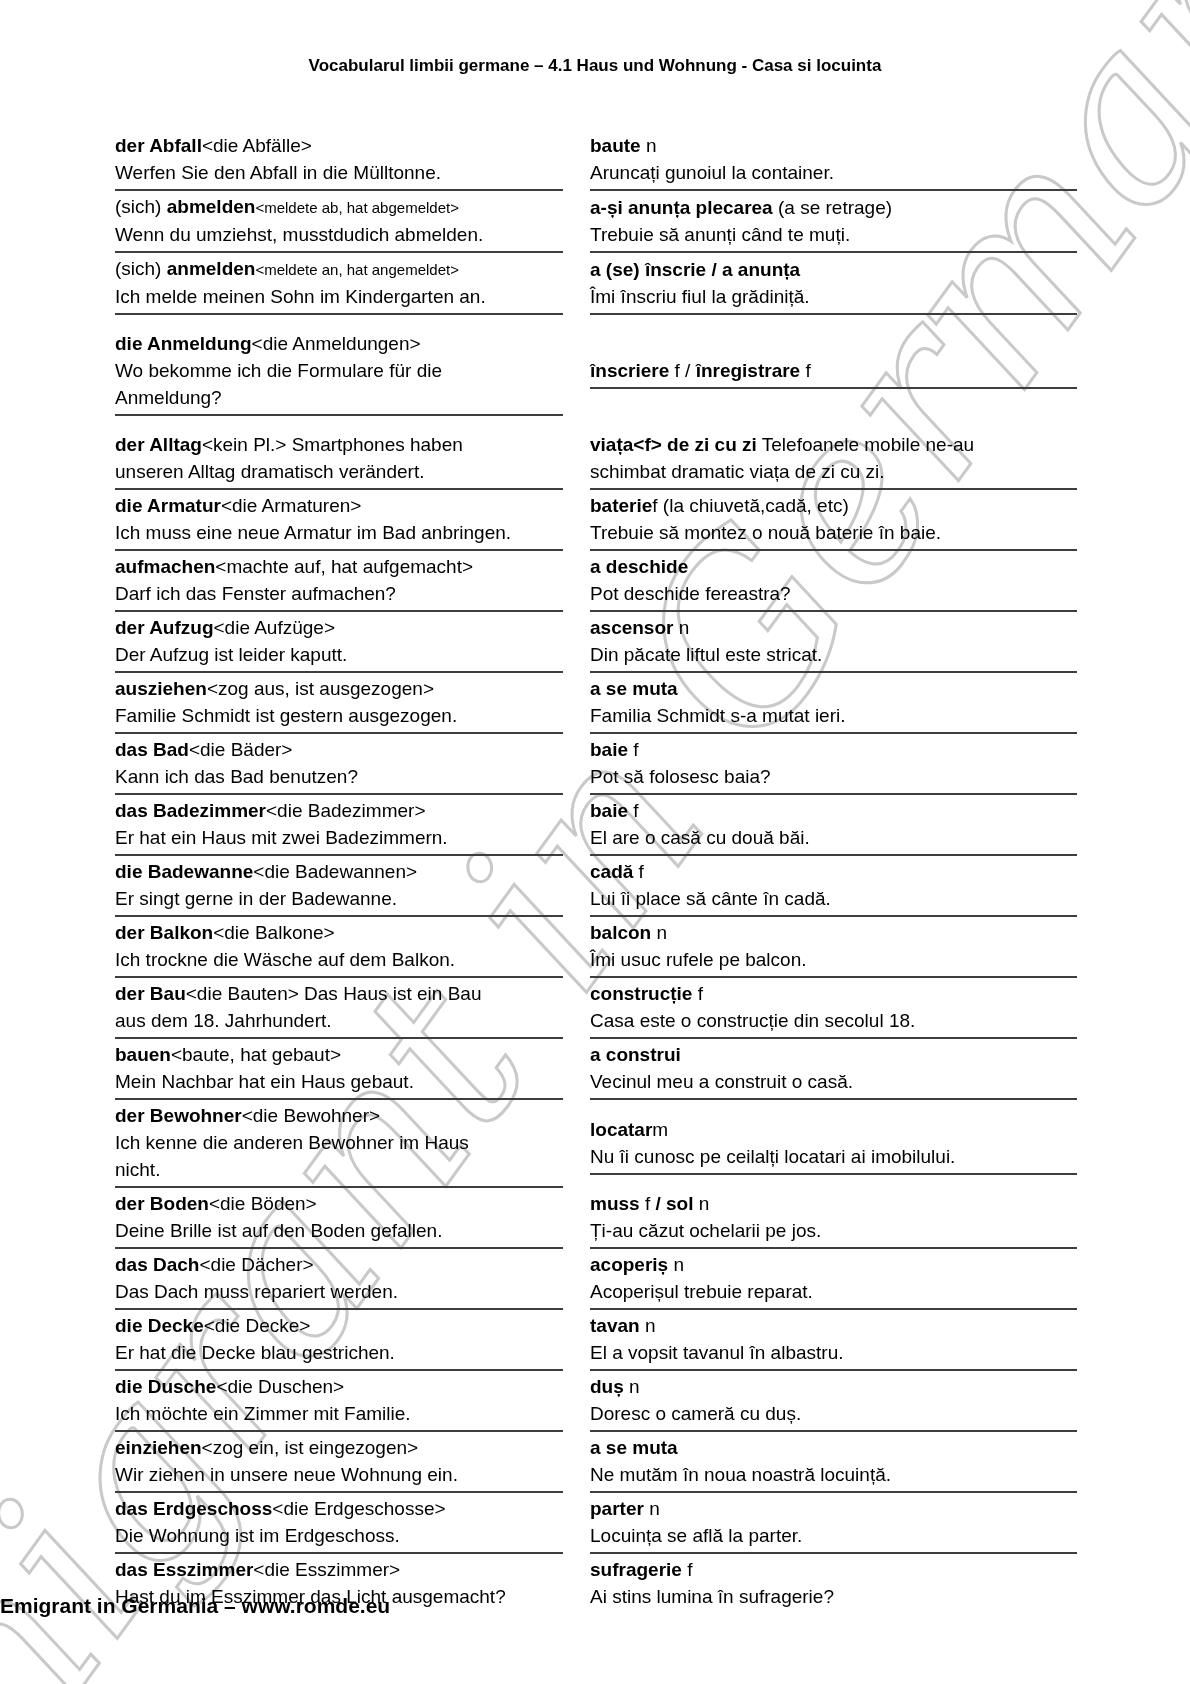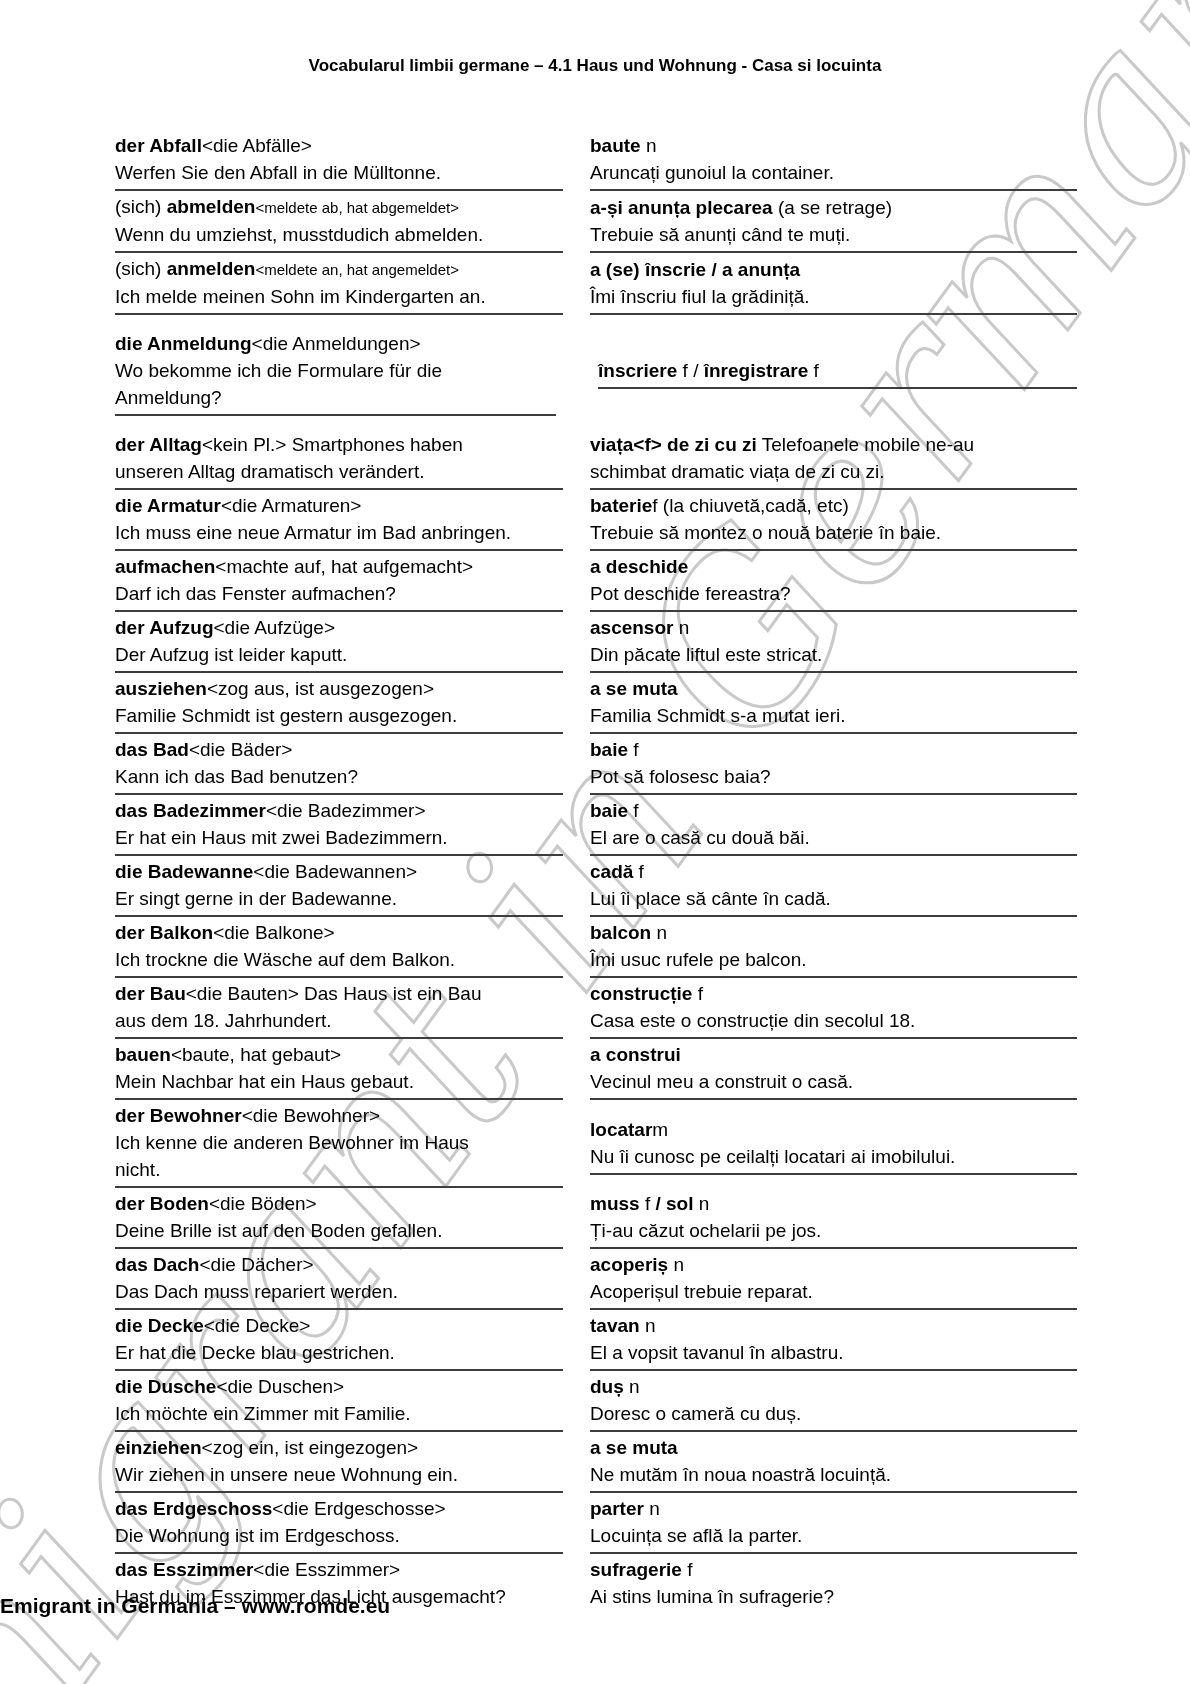--- a/index.html
+++ b/index.html
@@ -100,21 +100,21 @@
           <div class="cell de">
             <div class="line"><span>(sich) </span><span class="b">anmelden</span><span class="sm">&lt;meldete an, hat angemeldet&gt;</span></div>
             <div class="line"><span>Ich melde meinen Sohn im Kindergarten an.</span></div>
           </div>
           <div class="colgap"></div>
           <div class="cell ro">
             <div class="line"><span class="b">a (se) înscrie / a anunța</span></div>
             <div class="line"><span>Îmi înscriu fiul la grădiniță.</span></div>
           </div>
         </div>
-        <div class="row" style="min-height: 114px; gap: 8px;">
+        <div class="row" style="min-height: 114px;">
           <div class="cell de">
             <div class="line"><span class="b">die Anmeldung</span><span>&lt;die Anmeldungen&gt;</span></div>
             <div class="line"><span>Wo bekomme ich die Formulare für die</span></div>
             <div class="line"><span>Anmeldung?</span></div>
           </div>
           <div class="colgap"></div>
           <div class="cell ro">
             <div class="line"><span class="b">înscriere</span><span> f / </span><span class="b">înregistrare</span><span> f</span></div>
           </div>
         </div>

